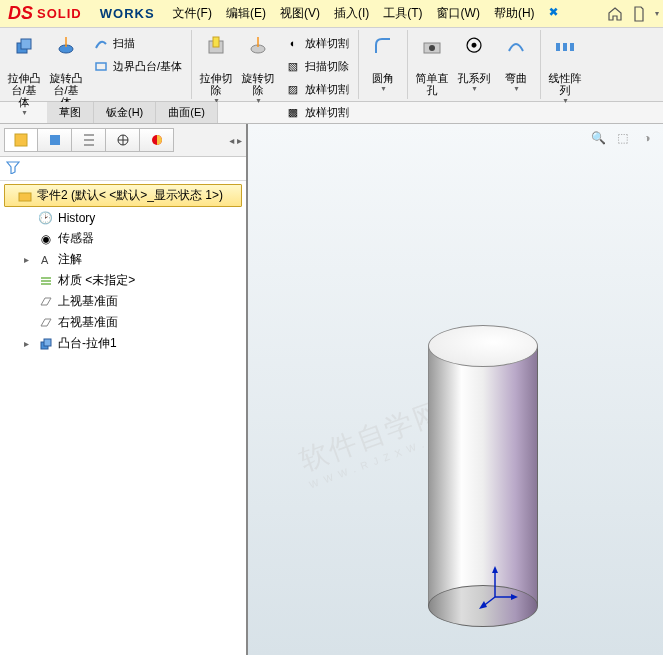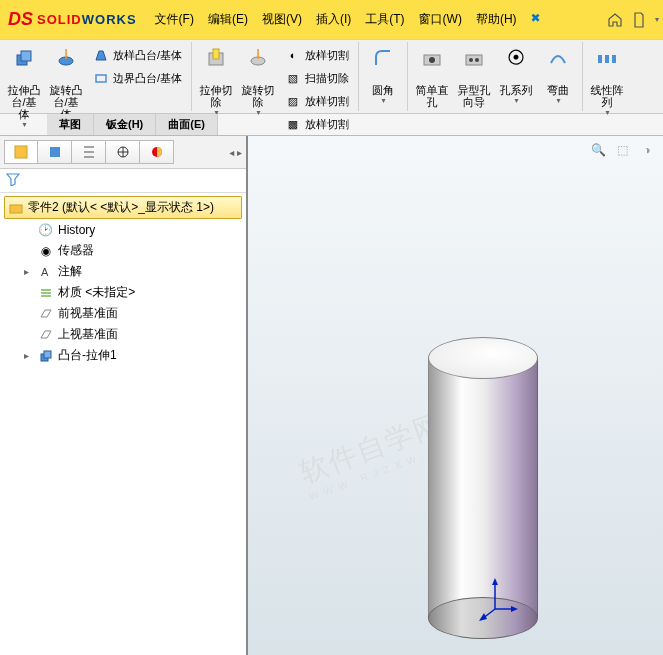--- a/index.html
+++ b/index.html
@@ -1,58 +1,58 @@
 <!DOCTYPE html>
 <html><head>
 <meta charset="utf-8">
 <style>
   * { box-sizing: border-box; margin: 0; padding: 0; }
   body { font-family: "Microsoft YaHei", Arial, sans-serif; font-size: 12px; background: #fff; width: 663px; height: 655px; overflow: hidden; }
   
   
-  .title-bar { display: flex; align-items: center; height: 40px; background: #fde047; border-bottom: 1px solid #d0d0d0; padding: 0 4px; gap: 2px; }
+  .title-bar { display: flex; align-items: center; height: 28px; background: #fef9c3; border-bottom: 1px solid #d0d0d0; padding: 0 4px; gap: 2px; }
   .logo { display: flex; align-items: center; gap: 4px; padding: 0 10px 0 4px; }
   .logo-icon { color: #e30613; font-size: 18px; font-weight: bold; font-style: italic; }
   .logo-text { font-weight: bold; font-size: 13px; letter-spacing: 1px; }
   .logo-text .solid { color: #e30613; }
-  .logo-text .works { color: #003d7a; }
+  .logo-text .works { color: #003d7a; margin-left: 18px; }
   .menu-bar { display: flex; gap: 2px; }
   .menu-item { padding: 4px 6px; cursor: default; }
   .title-right { margin-left: auto; display: flex; gap: 6px; align-items: center; }
   .title-icon { width: 18px; height: 18px; display: flex; align-items: center; justify-content: center; }
   
   
   .ribbon { display: flex; background: #f0f0f0; border-bottom: 1px solid #c8c8c8; height: 74px; padding: 2px 0; }
   .ribbon-group { display: flex; align-items: flex-start; border-right: 1px solid #d0d0d0; padding: 2px 4px; gap: 2px; }
   .ribbon-btn-large { display: flex; flex-direction: column; align-items: center; width: 40px; padding: 2px; cursor: default; }
   .ribbon-btn-large .ico { width: 24px; height: 24px; display: flex; align-items: center; justify-content: center; font-size: 18px; }
   .ribbon-btn-large .lbl { font-size: 11px; text-align: center; line-height: 12px; margin-top: 14px; }
   .ribbon-col { display: flex; flex-direction: column; gap: 1px; }
   .ribbon-btn-small { display: flex; align-items: center; gap: 4px; padding: 3px 5px; cursor: default; font-size: 11px; white-space: nowrap; }
   .ribbon-btn-small .ico { width: 16px; height: 16px; display: flex; align-items: center; justify-content: center; }
   .chev { font-size: 8px; color: #666; margin-left: 1px; }
   
   
   .tab-strip { display: flex; background: #f5f5f5; border-bottom: 1px solid #bbb; height: 22px; }
   .tab { padding: 3px 12px; border-right: 1px solid #ccc; cursor: default; font-size: 11px; }
   .tab.active { background: linear-gradient(#fff,#e8e8e8); border-bottom: 1px solid #fff; margin-top: 39px; }
-  .tab:not(.active) { background: #e0e0e0; font-weight: bold; }
+  .tab:not(.active) { background: #e0e0e0; }
   
   
   .main { display: flex; height: calc(655px - 28px - 74px - 22px); }
   .sidebar { width: 248px; border-right: 2px solid #888; display: flex; flex-direction: column; background: #fff; }
   .pm-tabs { display: flex; border-bottom: 1px solid #ccc; padding: 4px; gap: 0; background: #f2f2f2; }
   .pm-tab { width: 34px; height: 24px; display: flex; align-items: center; justify-content: center; border: 1px solid #bbb; border-left: none; background: linear-gradient(#fff,#eee); cursor: default; }
   .pm-tab:first-child { border-left: 1px solid #bbb; }
   .pm-tab.active { background: #fff; }
   .pm-arrows { margin-left: auto; font-size: 10px; color: #666; display: flex; align-items: center; }
   .filter-bar { padding: 3px 6px; border-bottom: 1px solid #ddd; }
   .tree { flex: 1; overflow: auto; padding: 2px 0; }
   .tree-node { display: flex; align-items: center; gap: 4px; padding: 2px 4px 2px 6px; cursor: default; font-size: 12px; white-space: nowrap; }
-  .tree-node.root { background: linear-gradient(#fff8c9,#ffe58a); border: 1px solid #c9a227; margin: 1px 4px; border-radius: 1px; padding: 2px 3px; }
+  .tree-node.root { background: linear-gradient(#fff8c9,#ffe58a); border: 1px solid #c9a227; margin: 1px 4px; border-radius: 1px; padding: 2px 12px; }
   .tree-node .exp { width: 10px; font-size: 10px; color: #666; }
   .tree-node .ticon { width: 16px; height: 16px; display: flex; align-items: center; justify-content: center; }
   .tree-node.indent1 { padding-left: 24px; }
   
   .viewport { flex: 1; position: relative; background: linear-gradient(#f5f8fa, #d8e2e8); overflow: hidden; }
   .vp-toolbar { position: absolute; top: 4px; right: 6px; display: flex; gap: 4px; }
   .vp-btn { width: 20px; height: 20px; display: flex; align-items: center; justify-content: center; color: #999; }
   .cylinder { position: absolute; left: 180px; top: 180px; }
   .cyl-body { width: 110px; height: 260px; background: linear-gradient(90deg, #999 0%, #fefefe 30%, #eee 50%, #b9a8c8 80%, #8a7898 100%); border-left: 1px solid #888; border-right: 1px solid #666; }
   .cyl-top { width: 110px; height: 42px; background: radial-gradient(ellipse at 60% 40%, #fff, #e8e8e8); border: 1px solid #888; border-radius: 50%; position: relative; top: 21px; z-index: 2; }
@@ -115,24 +115,24 @@
             <path d="M11 2 v10" stroke="#f7941e" stroke-width="1.5"></path>
           </svg>
         </span>
       <span class="lbl">旋转凸台/基体</span>
         <span class="chev">▾</span>
     </div>
     <div class="ribbon-col">
       <div class="ribbon-btn-small">
           <span class="ico">
             <svg width="14" height="14">
-              <path d="M2 12 L5 3 L9 3 L12 12 Z" fill="#4a90d9" stroke="#2a5a99"></path>
-            </svg>
-          </span>
-          <span>放样凸台/基体</span>
+              <path d="M2 12 Q7 2 12 8" fill="none" stroke="#4a90d9" stroke-width="2"></path>
+            </svg>
+          </span>
+          <span>扫描</span>
         </div>
       <div class="ribbon-btn-small">
           <span class="ico">
             <svg width="14" height="14">
               <rect x="2" y="4" width="10" height="7" fill="none" stroke="#4a90d9" stroke-width="1.5"></rect>
             </svg>
           </span>
           <span>边界凸台/基体</span>
         </div>
     </div>
@@ -193,30 +193,20 @@
 
   <div class="ribbon-group">
     <div class="ribbon-btn-large">
       <span class="ico">
           <svg width="22" height="22">
             <rect x="3" y="8" width="16" height="10" fill="#ccc" stroke="#888"></rect>
             <circle cx="11" cy="13" r="3" fill="#444"></circle>
           </svg>
         </span>
       <span class="lbl">简单直孔</span>
-    </div>
-    <div class="ribbon-btn-large">
-      <span class="ico">
-          <svg width="22" height="22">
-            <rect x="3" y="8" width="16" height="10" fill="#ccc" stroke="#888"></rect>
-            <circle cx="8" cy="13" r="2" fill="#444"></circle>
-            <circle cx="14" cy="13" r="2" fill="#444"></circle>
-          </svg>
-        </span>
-      <span class="lbl">异型孔向导</span>
     </div>
     <div class="ribbon-btn-large">
       <span class="ico">⦿</span>
       <span class="lbl">孔系列</span>
         <span class="chev">▾</span>
     </div>
     <div class="ribbon-btn-large">
       <span class="ico">
           <svg width="22" height="22">
             <path d="M4 16 Q11 2 18 16" fill="none" stroke="#4a90d9" stroke-width="2"></path>
@@ -323,30 +313,30 @@
           </span>
           <span>材质 &lt;未指定&gt;</span>
         </div>
       <div class="tree-node indent1">
           <span class="exp"></span>
           <span class="ticon">
             <svg width="14" height="14">
               <path d="M2 10 L6 3 L12 3 L8 10 Z" fill="none" stroke="#888"></path>
             </svg>
           </span>
-          <span>前视基准面</span>
+          <span>上视基准面</span>
         </div>
       <div class="tree-node indent1">
           <span class="exp"></span>
           <span class="ticon">
             <svg width="14" height="14">
               <path d="M2 10 L6 3 L12 3 L8 10 Z" fill="none" stroke="#888"></path>
             </svg>
           </span>
-          <span>上视基准面</span>
+          <span>右视基准面</span>
         </div>
       <div class="tree-node indent1">
           <span class="exp">▸</span>
           <span class="ticon">
             <svg width="14" height="14">
               <rect x="2" y="5" width="7" height="7" fill="#4a90d9" stroke="#2a5a99"></rect>
               <rect x="5" y="2" width="7" height="7" fill="#7ab0e9" stroke="#2a5a99"></rect>
             </svg>
           </span>
           <span>凸台-拉伸1</span>

